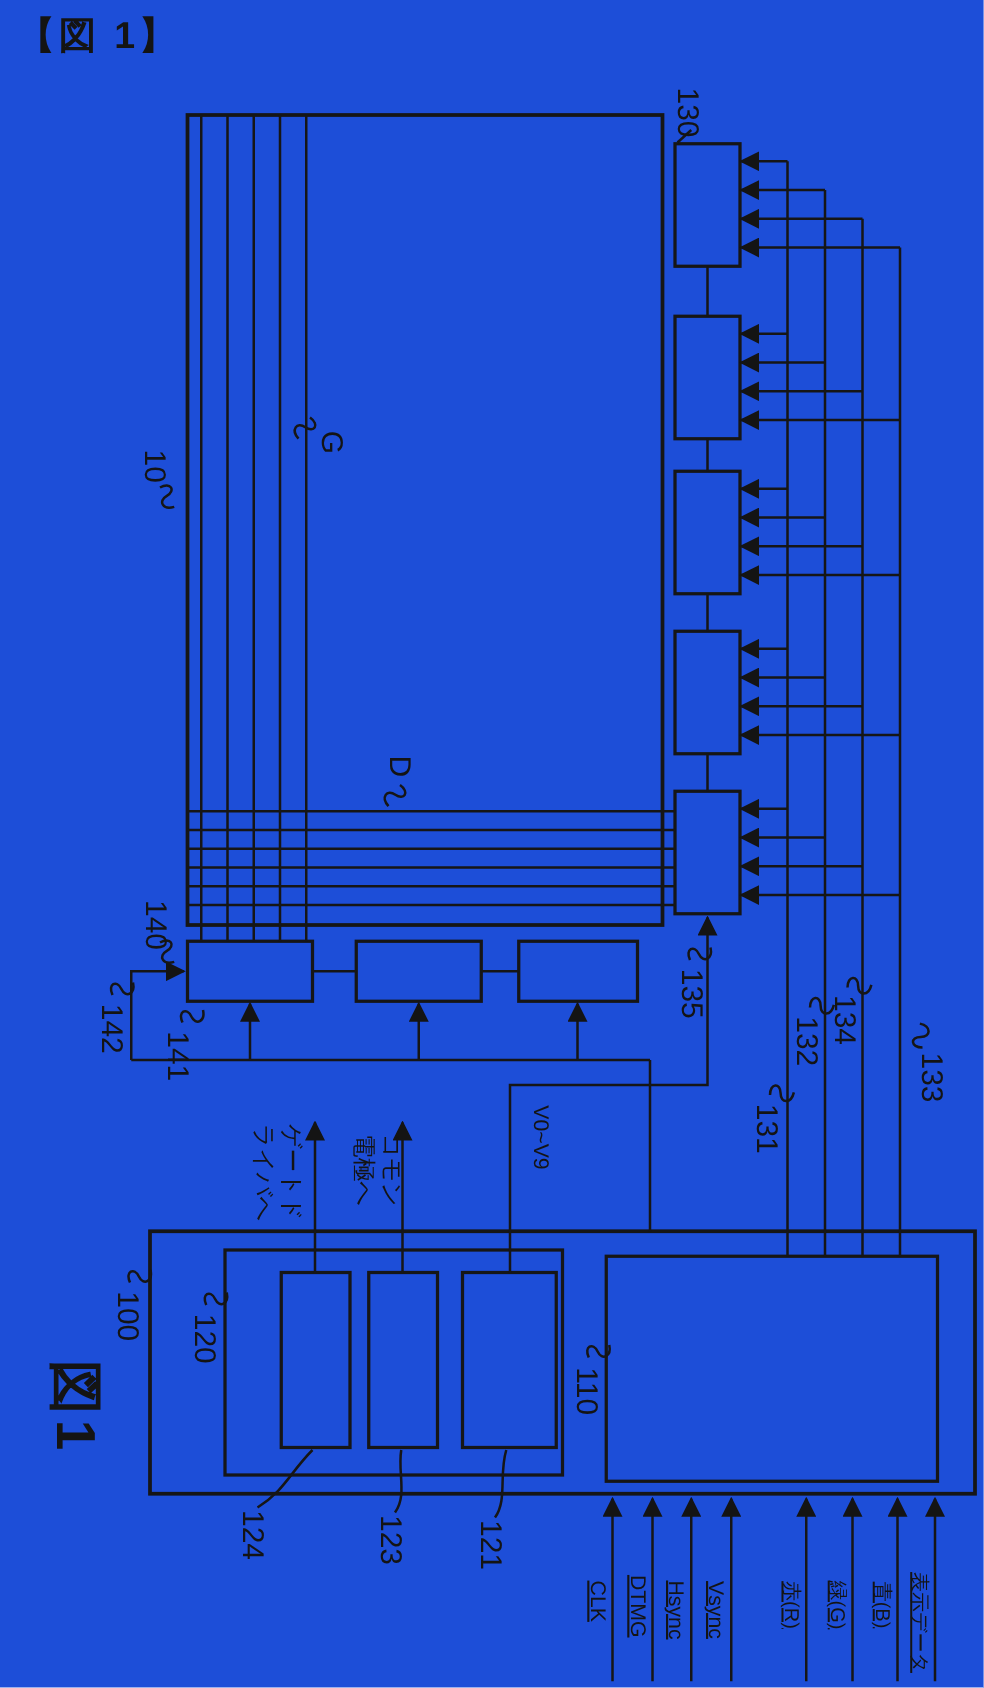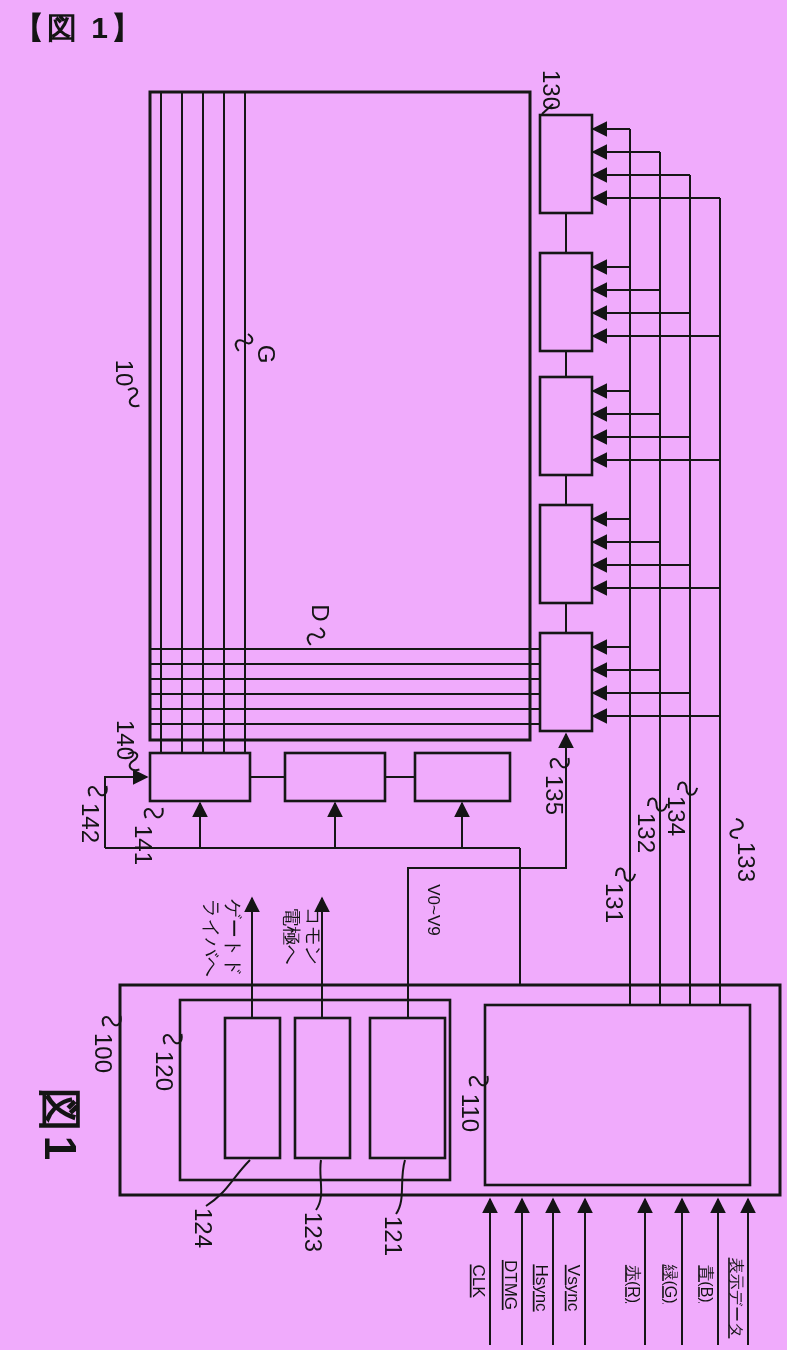--- a/index.html
+++ b/index.html
@@ -1,19 +1,19 @@
 <!DOCTYPE html>
 <html><head>
 <meta charset="utf-8">
 <style>
   html,body { margin:0; padding:0; background:#fff; }
   .page {
     position:relative;
     width:787px; height:1350px;
-    background:#f0abfc;
+    background:#1d4ed8;
     font-family:"Liberation Sans", sans-serif;
     overflow:hidden;
   }
   svg { display:block; }
   svg text { fill:#141414; }
   .caption  { font-size:30px; font-weight:600; letter-spacing:3px; }
   .fig-big  { font-size:44px; font-weight:bold; letter-spacing:4px; }
   .num      { font-size:24px; }
   .jp       { font-size:19px; }
   .vlabel   { font-size:17px; }

